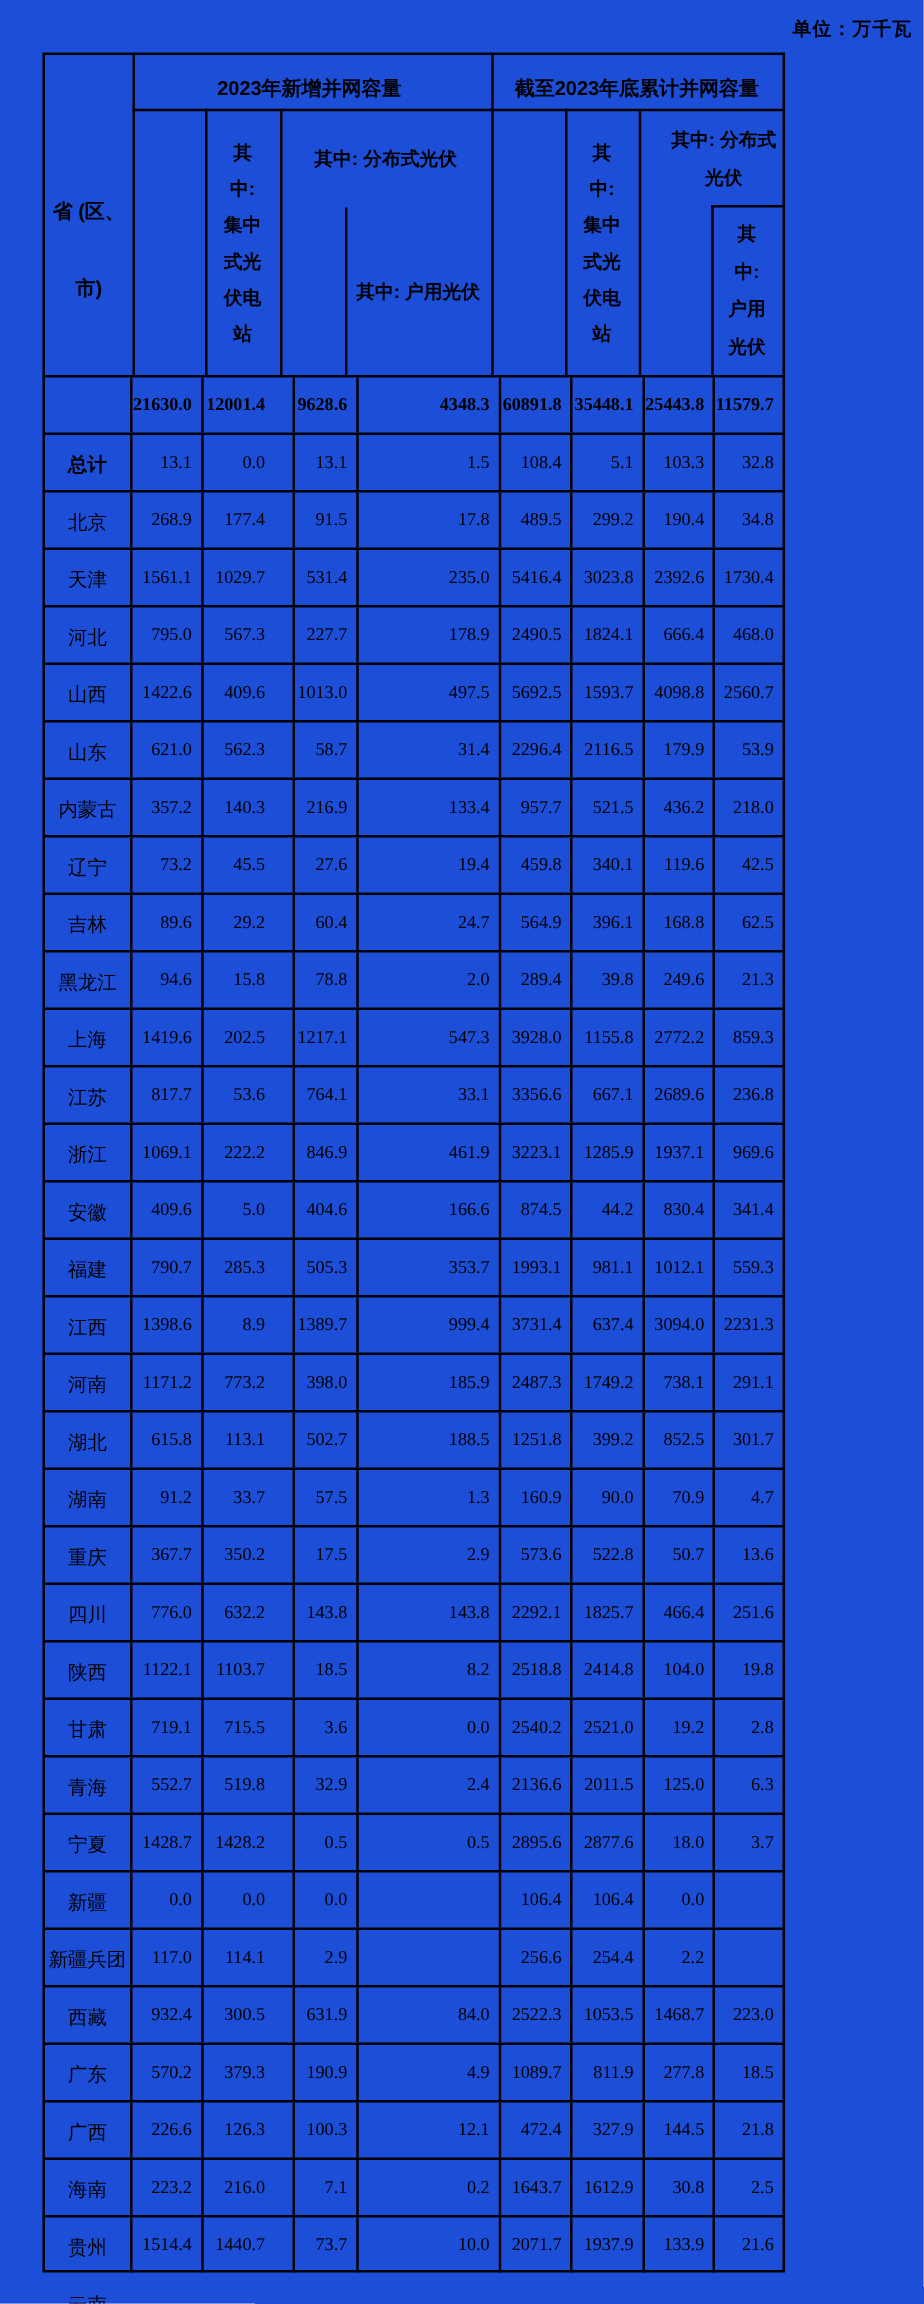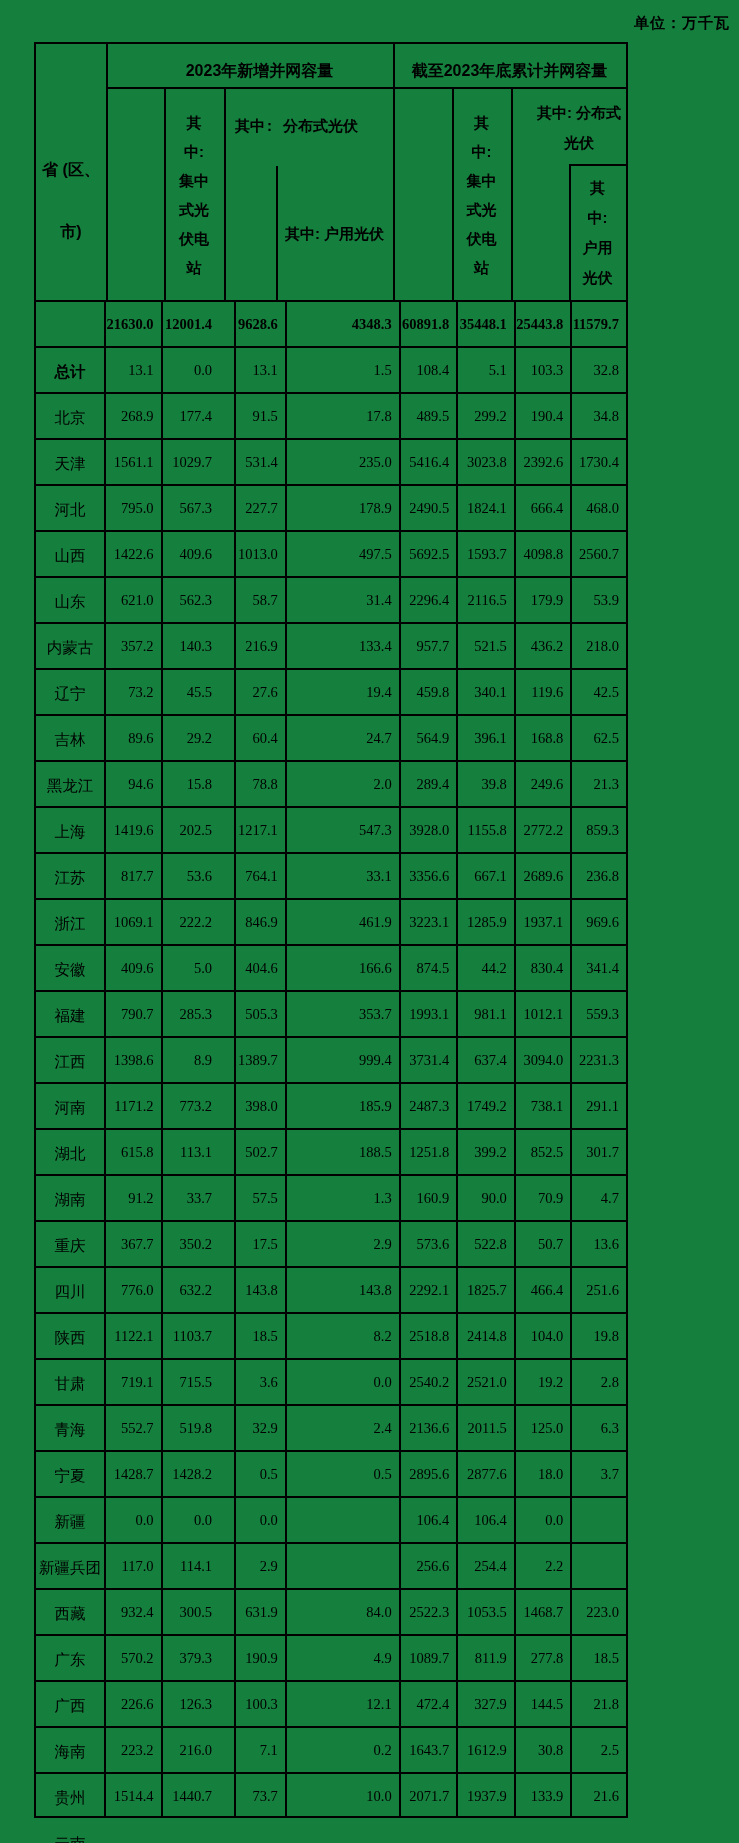--- a/index.html
+++ b/index.html
@@ -1,16 +1,16 @@
 <!DOCTYPE html>
 <html><head>
 <meta charset="utf-8">
 <style>
   html,body{margin:0;padding:0;background:#fff;}
-  .canvas{position:relative;width:739px;height:1843px;background:#15803d;overflow:hidden;
+  .canvas{position:relative;width:739px;height:1843px;background:#1d4ed8;overflow:hidden;
           font-family:"Liberation Sans",sans-serif;color:#000;}
   .unit-label{position:absolute;top:14px;right:9px;font-size:15px;font-weight:600;
               letter-spacing:1px;font-family:"Liberation Sans",sans-serif;}
   .table-frame{position:absolute;left:34px;top:42px;width:594px;height:1776px;
                border:2px solid #000;box-sizing:border-box;}
   
   .hdr{position:absolute;left:0;top:0;width:590px;height:256px;}
   .hline{position:absolute;height:2px;background:#000;}
   .vline{position:absolute;width:2px;background:#000;}
   .hcell{position:absolute;display:flex;align-items:center;justify-content:center;
@@ -41,30 +41,30 @@
 
   <div class="table-frame">
 
     <div class="hdr">
 
       <div class="hcell corner" style="left:0;top:0;width:70px;height:256px;margin-top:23px;">
         <span><span>省 (区、</span><br>
         <span>市)</span></span>
       </div>
 
-      <div class="hcell group-title" style="left:80px;top:0;width:287px;height:45px;">2023年新增并网容量</div>
+      <div class="hcell group-title" style="left:68px;top:0;width:287px;height:45px;">2023年新增并网容量</div>
       <div class="hcell group-title" style="left:357px;top:0;width:233px;height:45px;">截至2023年底累计并网容量</div>
 
       <div class="hcell subhead" style="left:128px;top:45px;width:60px;height:211px;">其
 中:
 集中
 式光
 伏电
 站</div>
-      <div class="hcell subhead" style="left:176px;top:45px;width:169px;height:77px;font-family:Liberation Mono, monospace;">其中: 分布式光伏</div>
+      <div class="hcell subhead" style="left:188px;top:45px;width:169px;height:77px;">其中: 分布式光伏</div>
       <div class="hcell subhead" style="left:240px;top:122px;width:117px;height:134px;">其中: 户用光伏</div>
 
       <div class="hcell subhead" style="left:416px;top:45px;width:59px;height:211px;">其
 中:
 集中
 式光
 伏电
 站</div>
       <div class="hcell subhead stack4" style="left:475px;top:45px;width:136px;height:77px;">其中: 分布式
 光伏</div>

